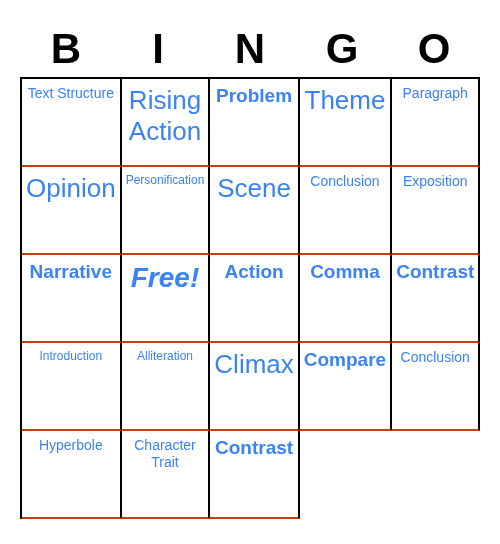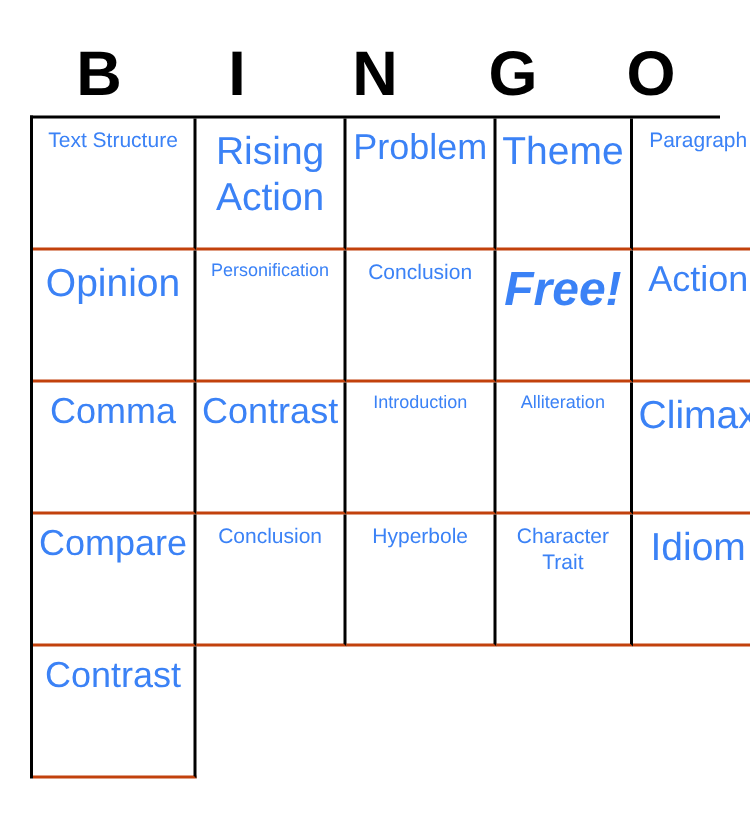--- a/index.html
+++ b/index.html
@@ -61,36 +61,36 @@
     .cell-text {
       line-height: 1.2;
     }
 
     .size-large {
       font-size: 26px;
       font-weight: normal;
     }
 
     .size-medium {
-      font-size: 24px;
-      font-weight: normal;
+      font-size: 19px;
+      font-weight: bold;
     }
 
     .size-small {
       font-size: 14px;
       font-weight: normal;
     }
 
     .size-xsmall {
       font-size: 12px;
       font-weight: normal;
     }
 
     .free-cell {
-      font-size: 32px;
+      font-size: 28px;
       font-weight: bold;
       font-style: italic;
     }
   </style>
 </head>
 <body>
 
 <div class="bingo-card">
   <div class="bingo-header">
   <div class="bingo-letter">B</div>
@@ -116,21 +116,30 @@
       <div class="bingo-cell">
         <span class="cell-text size-small">Paragraph</span>
       </div>
       <div class="bingo-cell">
         <span class="cell-text size-large">Opinion</span>
       </div>
       <div class="bingo-cell">
         <span class="cell-text size-xsmall">Personification</span>
       </div>
       <div class="bingo-cell">
+        <span class="cell-text size-large">Scene</span>
+      </div>
+      <div class="bingo-cell">
         <span class="cell-text size-small">Conclusion</span>
+      </div>
+      <div class="bingo-cell">
+        <span class="cell-text size-small">Exposition</span>
+      </div>
+      <div class="bingo-cell">
+        <span class="cell-text size-medium">Narrative</span>
       </div>
       <div class="bingo-cell">
         <span class="cell-text free-cell">Free!</span>
       </div>
       <div class="bingo-cell">
         <span class="cell-text size-medium">Action</span>
       </div>
       <div class="bingo-cell">
         <span class="cell-text size-medium">Comma</span>
       </div>
@@ -152,19 +161,16 @@
       <div class="bingo-cell">
         <span class="cell-text size-small">Conclusion</span>
       </div>
       <div class="bingo-cell">
         <span class="cell-text size-small">Hyperbole</span>
       </div>
       <div class="bingo-cell">
         <span class="cell-text size-small">Character Trait</span>
       </div>
       <div class="bingo-cell">
-        <span class="cell-text size-large">Idiom</span>
-      </div>
-      <div class="bingo-cell">
         <span class="cell-text size-medium">Contrast</span>
       </div>
     </div>
 </div>
 
 </body></html>

